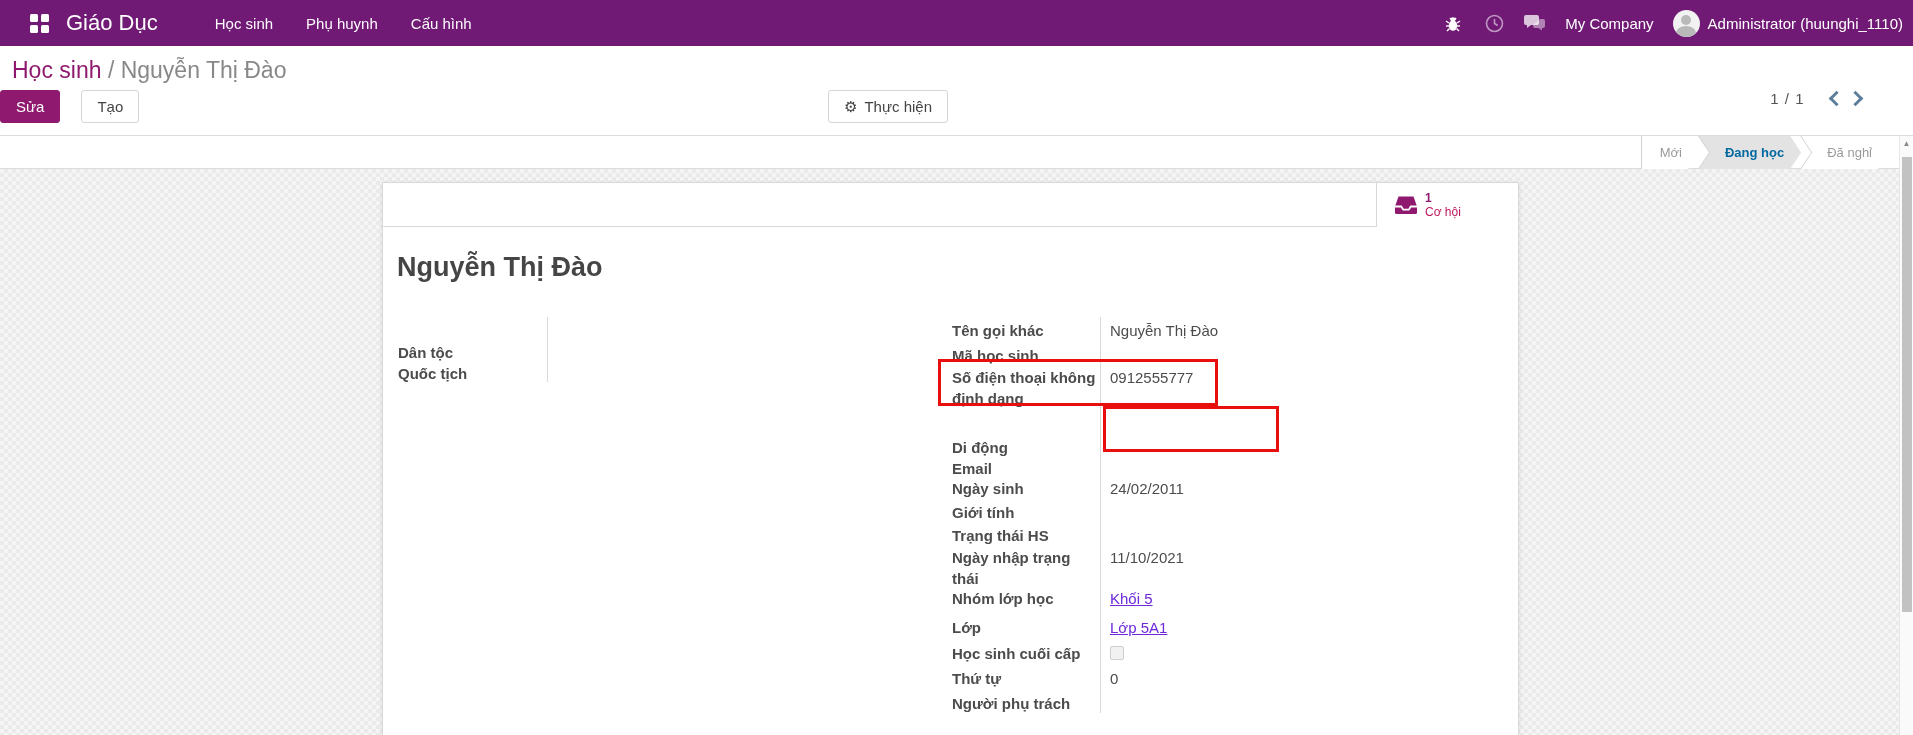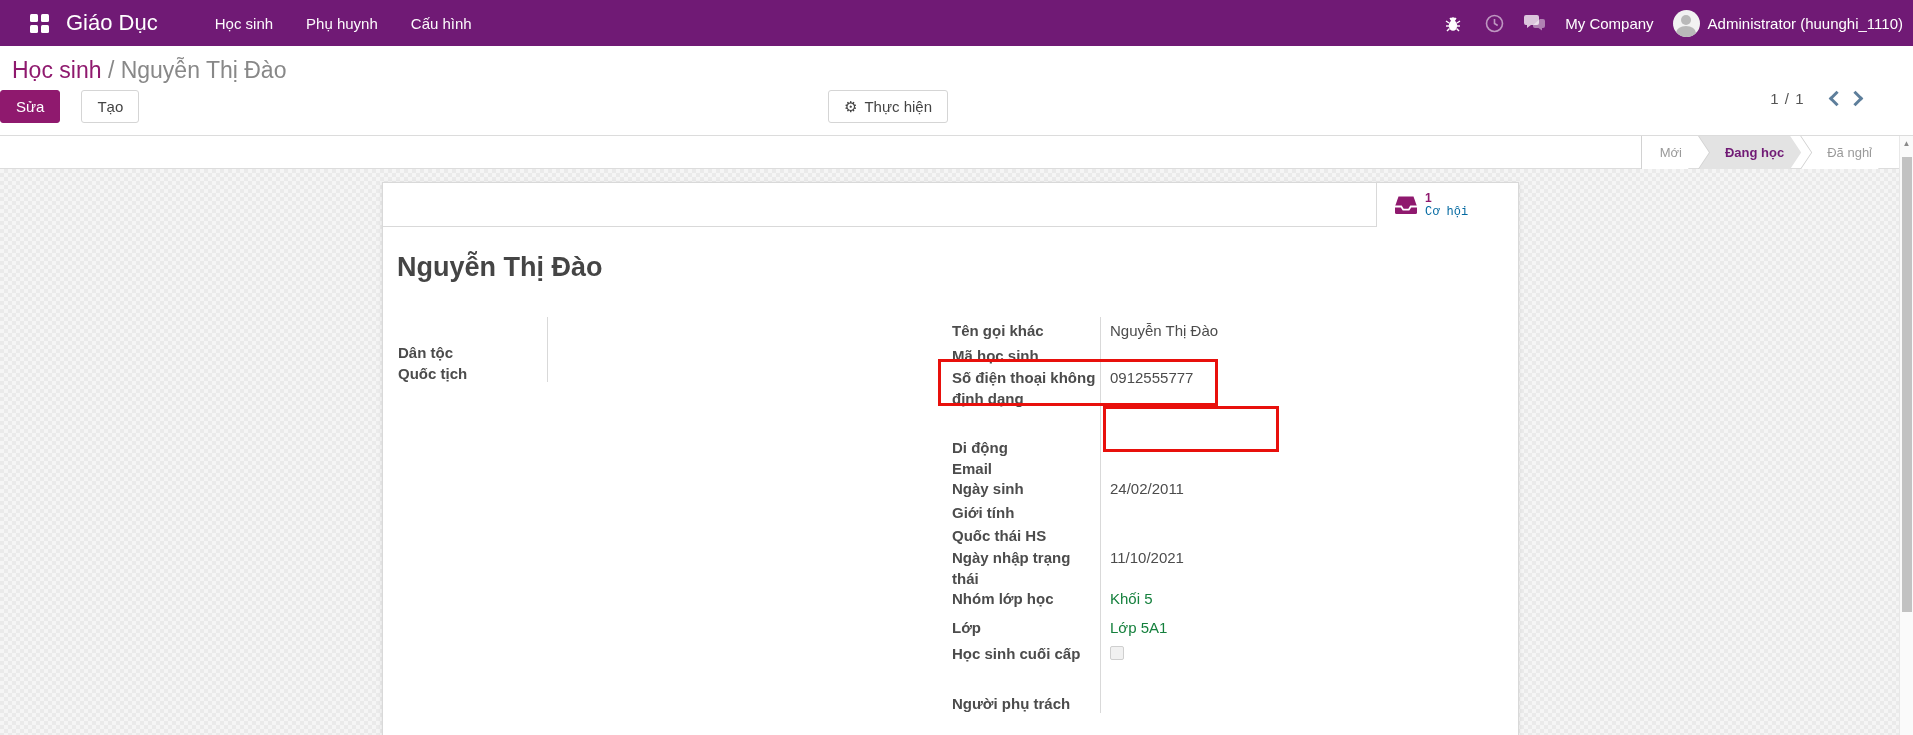--- a/index.html
+++ b/index.html
@@ -42,49 +42,49 @@
 
   
   .status-row { position:absolute; top:135px; left:0; width:100%; height:34px; background:#fff;
                 border-top:1px solid #dcdcdc; border-bottom:1px solid #dcdcdc; }
   .statusbar { position:absolute; right:24px; top:0; height:33px; display:flex; }
   .state-wrap { filter:drop-shadow(-1px 0 0 #d2d2d2); }
   .state { display:block; height:33px; line-height:33px; padding:0 17px 0 26px; font-size:13px; color:#9a9a9a;
            background:#fff; cursor:pointer;
            clip-path:polygon(0 0, calc(100% - 11px) 0, 100% 50%, calc(100% - 11px) 100%, 0 100%, 11px 50%); }
   .state-wrap:first-child .state { clip-path:polygon(0 0, calc(100% - 11px) 0, 100% 50%, calc(100% - 11px) 100%, 0 100%); padding-left:18px; }
-  .state.active { background:#e3e3e3; color:#701a75; font-weight:bold; }
+  .state.active { background:#e3e3e3; color:#0369a1; font-weight:bold; }
 
   
   .content { position:absolute; top:169px; left:0; width:100%; height:566px;
              background-color:#f5f5f5;
              background-image:
                linear-gradient(45deg,#eaeaea 25%,transparent 25%,transparent 75%,#eaeaea 75%),
                linear-gradient(45deg,#eaeaea 25%,transparent 25%,transparent 75%,#eaeaea 75%);
              background-size:8px 8px; background-position:0 0,4px 4px; }
   .sheet { position:absolute; top:182px; left:382px; width:1137px; height:553px; background:#fff;
            border:1px solid #d9d9d9; border-bottom:none; box-shadow:0 1px 4px rgba(0,0,0,.1); }
   .buttonbox-line { position:absolute; top:182px; left:383px; width:1135px; height:45px;
                     border-bottom:1px solid #d9d9d9; }
   .oppo-btn { position:absolute; top:183px; left:1376px; width:142px; height:44px; background:#fff;
               border-left:1px solid #d9d9d9; display:flex; align-items:center; cursor:pointer; }
   .oppo-btn svg { margin-left:17px; }
   .oppo-text { margin-left:7px; display:flex; flex-direction:column; line-height:14px; font-size:12px; }
   .oppo-count { color:#8f196e; font-weight:bold; }
-  .oppo-label { color:#0369a1;font-family:Liberation Mono, monospace; }
+  .oppo-label { color:#be185d; }
 
   .page-title { position:absolute; top:252px; left:397px; font-size:27px; font-weight:bold; color:#454545; }
 
   
   .frow { position:absolute; display:flex; font-size:15px; line-height:21px; }
   .frow.lcol { left:398px; width:300px; }
   .frow.rcol { left:952px; width:430px; }
   .flabel { width:150px; flex:0 0 150px; font-weight:bold; color:#4c4c4c; padding-right:6px; }
   .fvalue { margin-left:8px; color:#4c4c4c; }
-  .fvalue.link { color:#15803d; cursor:pointer; }
+  .fvalue.link { color:#6d28d9; cursor:pointer;text-decoration:underline; }
   .vsep { position:absolute; width:1px; background:#d9d9d9; }
   .checkbox { width:14px; height:14px; border:1px solid #cfcfcf; background:#f1f1f1; border-radius:2px;
               display:inline-block; margin-top:3px; }
 
   
   .redbox { position:absolute; border:3px solid #e8100c; z-index:40; pointer-events:none; }
   .redbox.b1 { left:938px; top:359px; width:280px; height:47px; }
   .redbox.b2 { left:1103px; top:406px; width:176px; height:46px; }
 
   
@@ -239,39 +239,43 @@
   </div>
   <div class="frow rcol" style="top:478px">
     <div class="flabel">Ngày sinh</div>
     <div class="fvalue">24/02/2011</div>
   </div>
   <div class="frow rcol" style="top:502px">
     <div class="flabel">Giới tính</div>
     <div class="fvalue"></div>
   </div>
   <div class="frow rcol" style="top:525px">
-    <div class="flabel">Quốc thái HS</div>
+    <div class="flabel">Trạng thái HS</div>
     <div class="fvalue"></div>
   </div>
   <div class="frow rcol" style="top:547px">
     <div class="flabel">Ngày nhập trạng thái</div>
     <div class="fvalue">11/10/2021</div>
   </div>
   <div class="frow rcol" style="top:588px">
     <div class="flabel">Nhóm lớp học</div>
     <div class="fvalue link">Khối 5</div>
   </div>
   <div class="frow rcol" style="top:617px">
     <div class="flabel">Lớp</div>
     <div class="fvalue link">Lớp 5A1</div>
   </div>
   <div class="frow rcol" style="top:643px">
     <div class="flabel">Học sinh cuối cấp</div>
     <div class="fvalue"><span class="checkbox"></span></div>
   </div>
+  <div class="frow rcol" style="top:668px">
+    <div class="flabel">Thứ tự</div>
+    <div class="fvalue">0</div>
+  </div>
   <div class="frow rcol" style="top:693px">
     <div class="flabel">Người phụ trách</div>
     <div class="fvalue"></div>
   </div>
 
   <div class="redbox b1"></div>
   <div class="redbox b2"></div>
 
   <div class="scrollbar">
     <div class="scroll-up">▲</div>

